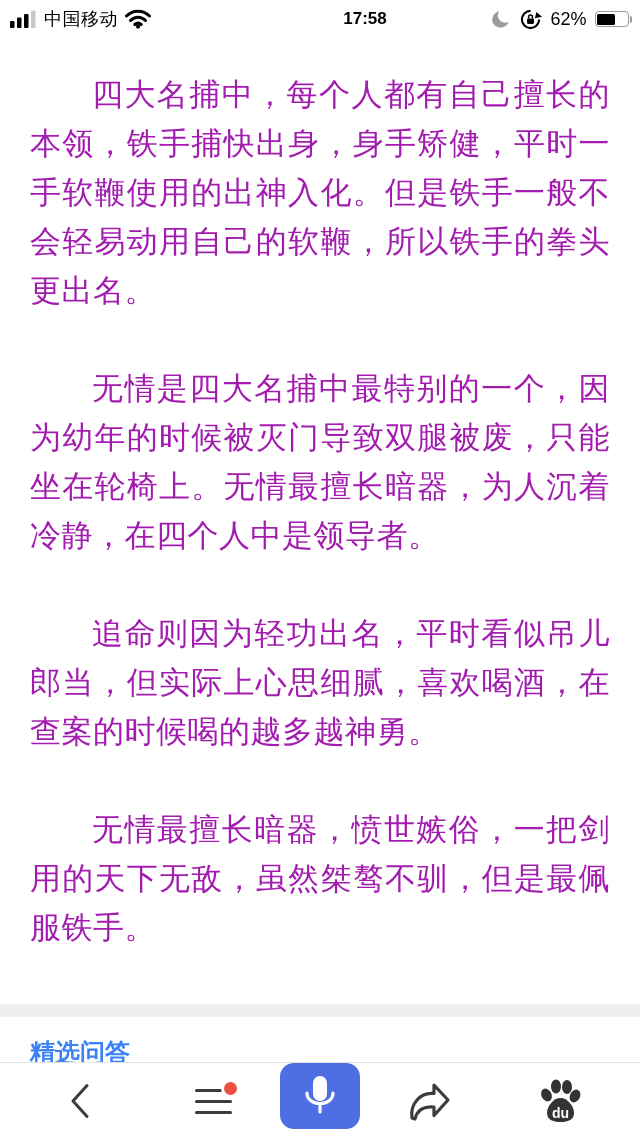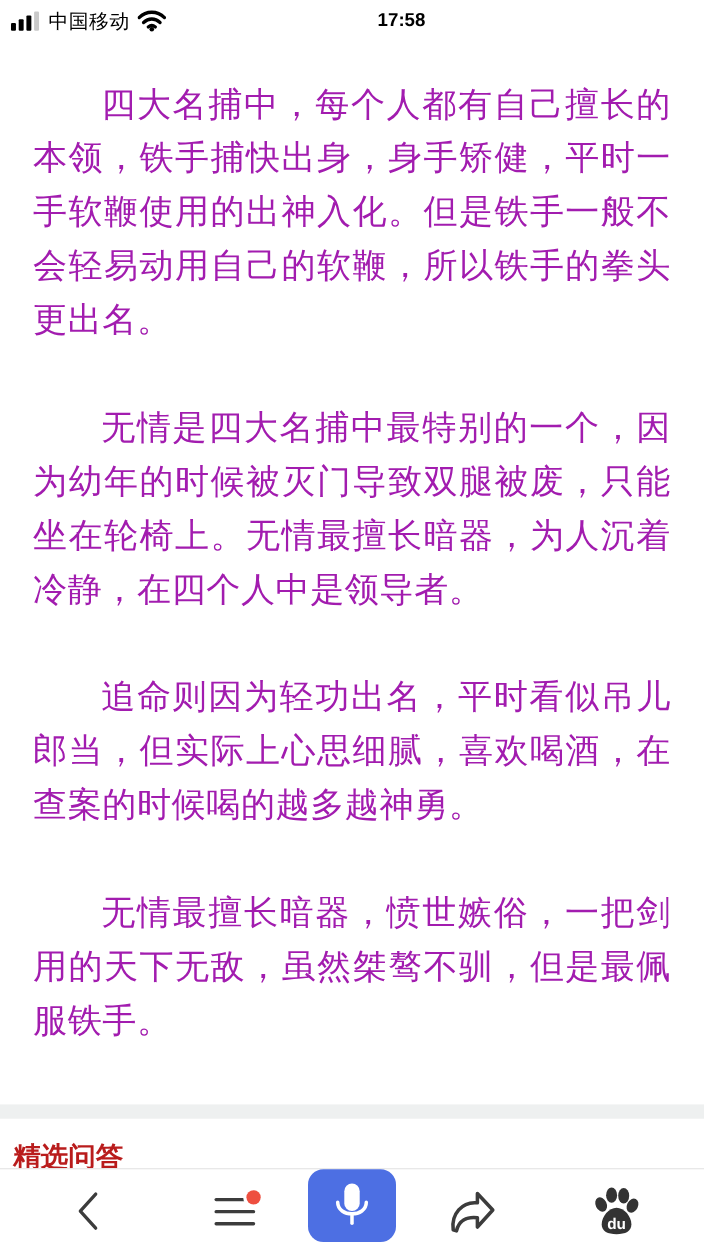--- a/index.html
+++ b/index.html
@@ -79,25 +79,25 @@
   
   .divider {
     position: absolute;
     top: 1004px; left: 0; right: 0;
     height: 13px;
     background: #eef0f0;
   }
   .section-title {
     position: absolute;
     top: 1040px;
-    left: 12px;
+    left: 30px;
     margin: 0;
     font-size: 25px;
     font-weight: 600;
-    color: #b91c1c;
+    color: #3b82f6;
     line-height: 1;
   }
 
   
   .toolbar {
     position: absolute;
     bottom: 0; left: 0; right: 0;
     height: 76px;
     background: #ffffff;
     border-top: 1px solid #e3e3e3;
@@ -161,20 +161,39 @@
       <svg width="26" height="20" viewBox="0 0 26 20">
         <path d="M1.5 7 C8 0.5 18 0.5 24.5 7" fill="none" stroke="#000" stroke-width="3" stroke-linecap="round"></path>
         <path d="M5.5 11.5 C10 7.2 16 7.2 20.5 11.5" fill="none" stroke="#000" stroke-width="3" stroke-linecap="round"></path>
         <path d="M9.8 15.5 C11.8 13.8 14.2 13.8 16.2 15.5" fill="none" stroke="#000" stroke-width="3" stroke-linecap="round"></path>
         <circle cx="13" cy="17.6" r="2.1" fill="#000"></circle>
       </svg>
     </div>
 
     <div class="sb-time">17:58</div>
 
+    <div class="sb-right">
+      <svg width="20" height="20" viewBox="0 0 20 20">
+        <circle cx="9.5" cy="10.5" r="8.3" fill="#9b9b9b"></circle>
+        <circle cx="14" cy="6.5" r="7.2" fill="#ffffff"></circle>
+      </svg>
+      <svg width="23" height="23" viewBox="0 0 24 24">
+        <path d="M12 3 A9 9 0 1 0 21 12" fill="none" stroke="#000" stroke-width="2.2"></path>
+        <polygon points="18.2,4.2 24,9.2 16.6,10.6" fill="#000"></polygon>
+        <path d="M10 11 V9.4 A2 2 0 0 1 14 9.4 V11" fill="none" stroke="#000" stroke-width="1.6"></path>
+        <rect x="8.4" y="11" width="7.2" height="5.6" rx="1.1" fill="#000"></rect>
+      </svg>
+      <span class="sb-percent">62%</span>
+      <div class="battery">
+        <div class="battery-body">
+          <div class="battery-fill"></div>
+        </div>
+        <div class="battery-tip"></div>
+      </div>
+    </div>
   </header>
 
   <main class="article">
     <p>四大名捕中，每个人都有自己擅长的本领，铁手捕快出身，身手矫健，平时一手软鞭使用的出神入化。但是铁手一般不会轻易动用自己的软鞭，所以铁手的拳头更出名。</p>
     <p>无情是四大名捕中最特别的一个，因为幼年的时候被灭门导致双腿被废，只能坐在轮椅上。无情最擅长暗器，为人沉着冷静，在四个人中是领导者。</p>
     <p>追命则因为轻功出名，平时看似吊儿郎当，但实际上心思细腻，喜欢喝酒，在查案的时候喝的越多越神勇。</p>
     <p>无情最擅长暗器，愤世嫉俗，一把剑用的天下无敌，虽然桀骜不驯，但是最佩服铁手。</p>
   </main>
 
   <div class="divider"></div>

